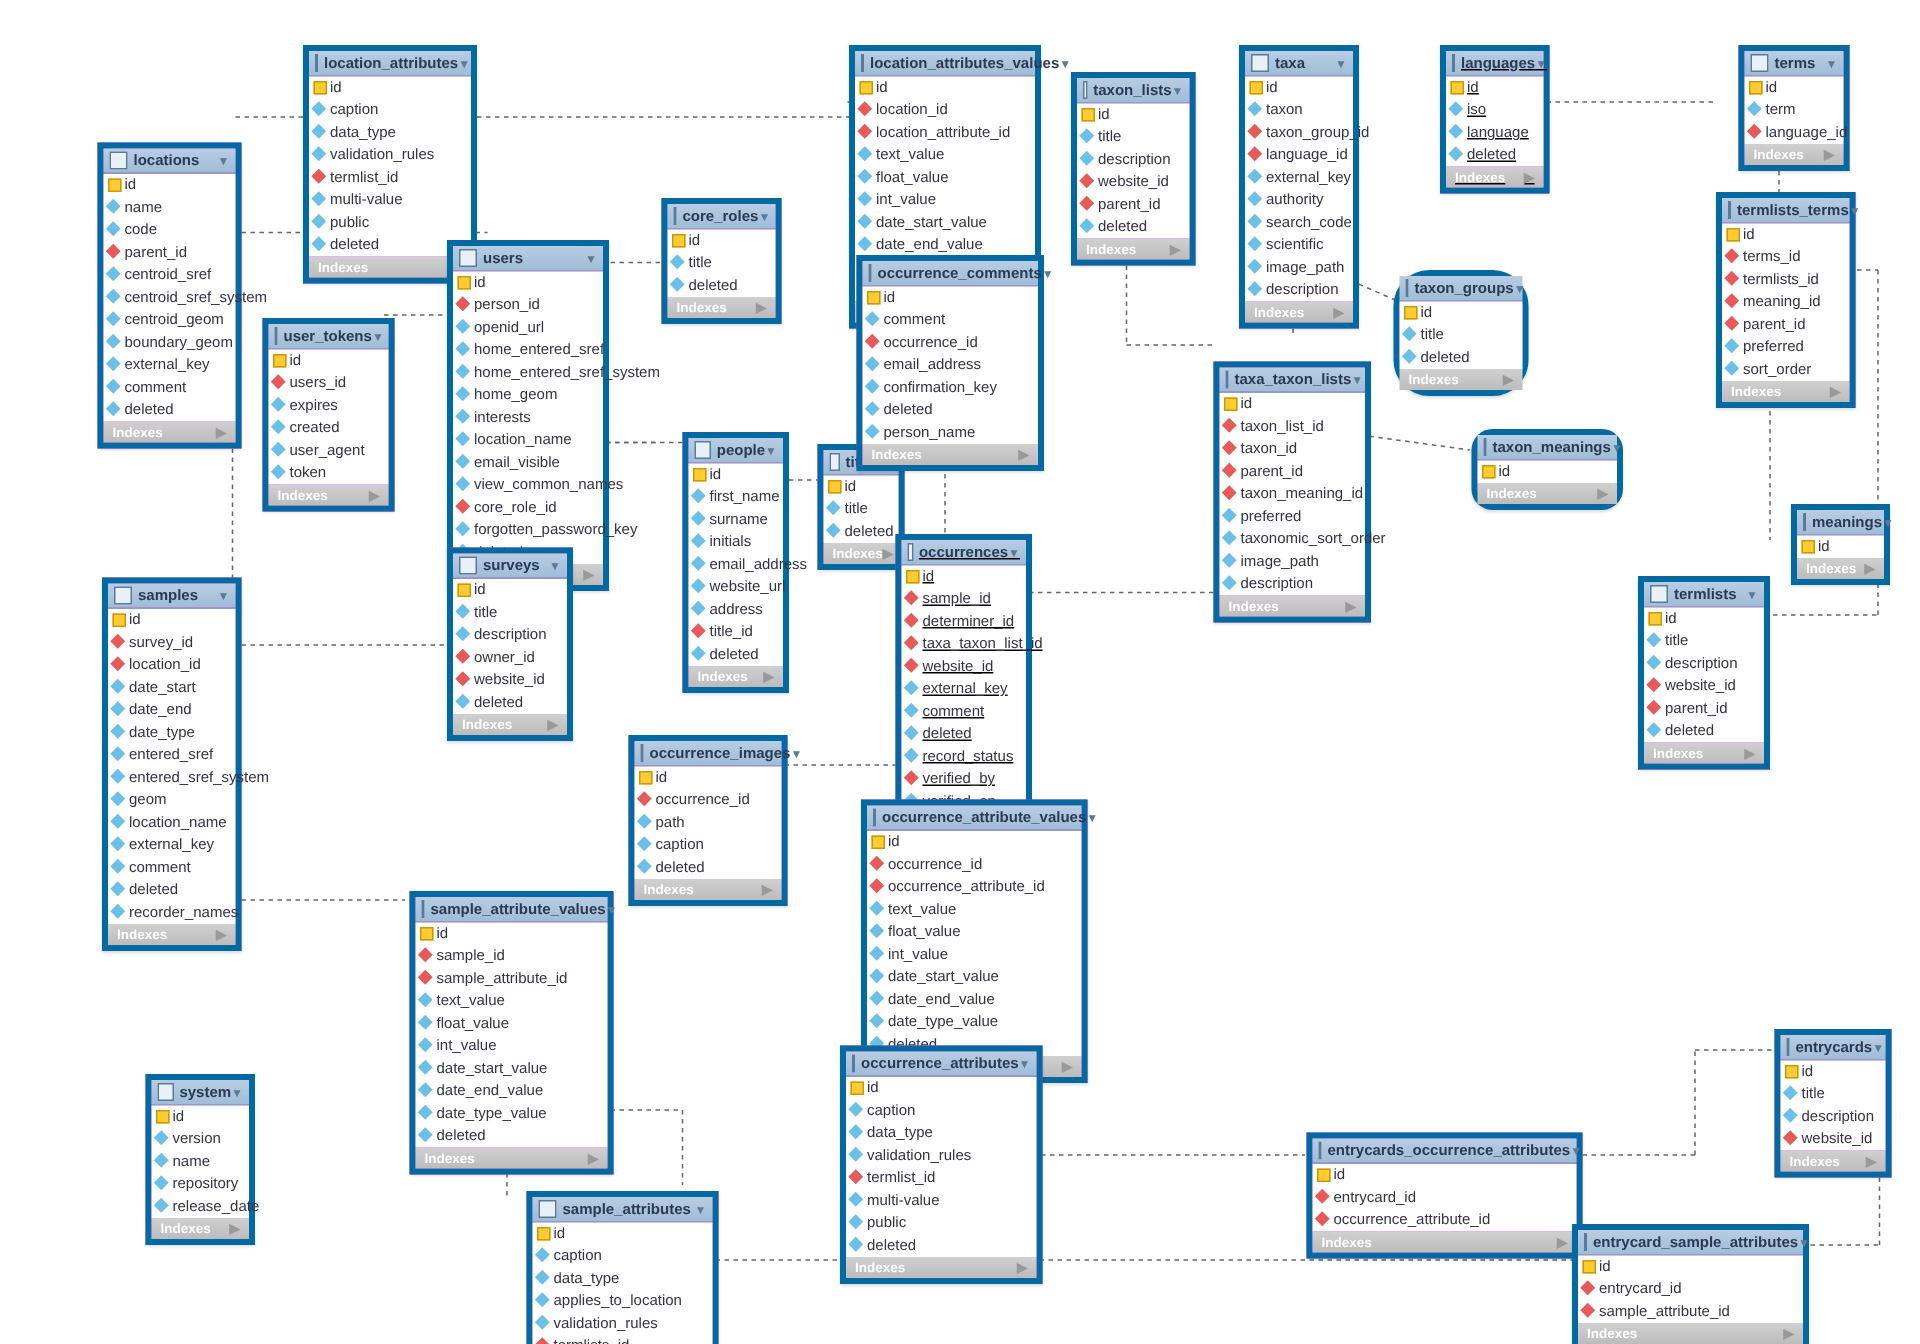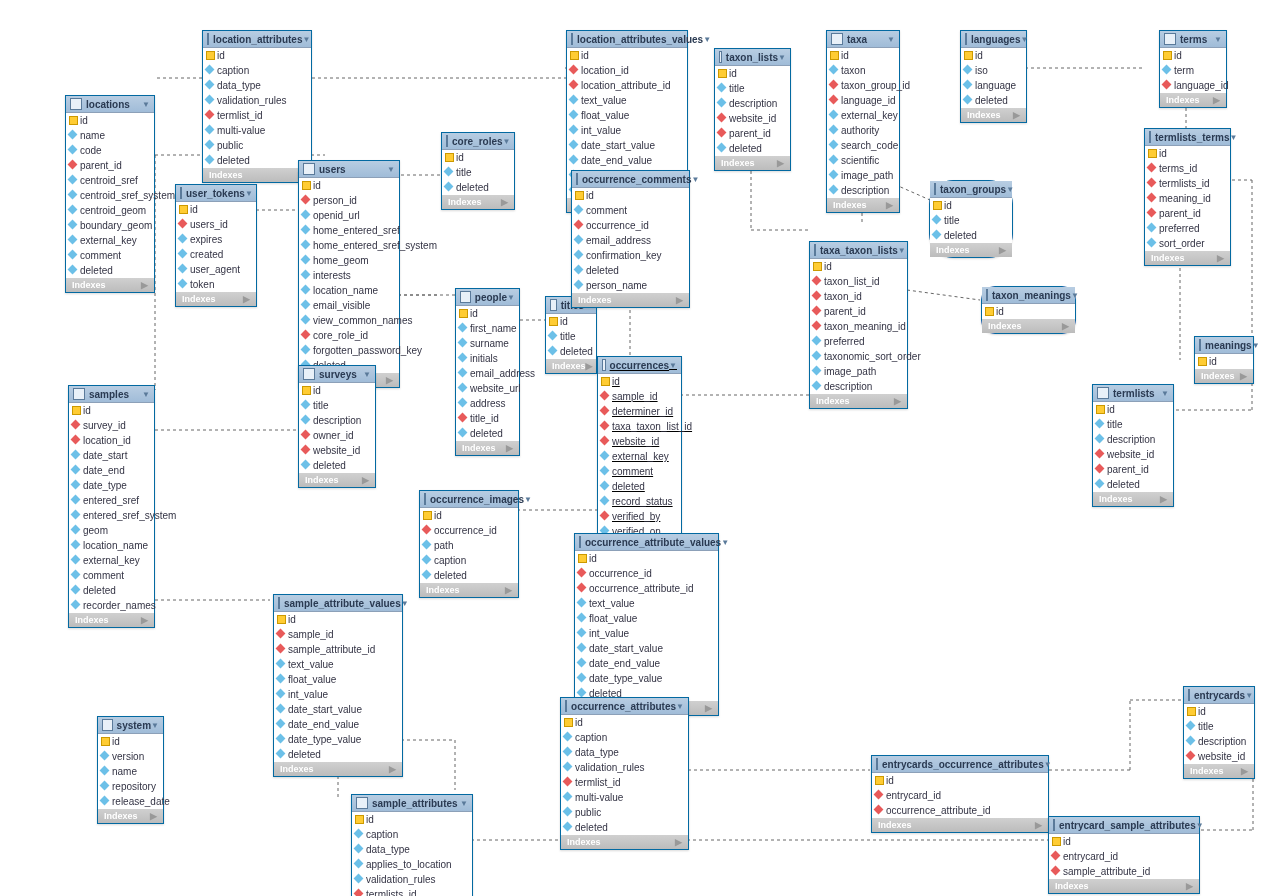--- a/index.html
+++ b/index.html
@@ -1,16 +1,16 @@
 <!DOCTYPE html>
 <html><head>
 <meta charset="utf-8">
 <style>
 body{margin:0;font-family:Arial,sans-serif;font-size:10px;background:#fff;width:1280px;height:896px;position:relative;overflow:hidden}
-.tbl{position:absolute;border:1px solid #0369a1;background:#d946ef;box-shadow:0 1px 2px rgba(0,0,0,.15)}
+.tbl{position:absolute;border:4px solid #0369a1;background:#d946ef;box-shadow:0 1px 2px rgba(0,0,0,.15)}
 .hdr{background:linear-gradient(#b8cde2,#a0bcd8);border-bottom:1px solid #8ca0b8;padding:2px 4px;display:flex;align-items:center;font-weight:bold;color:#2a3a52}
 .hdr .ti{width:10px;height:10px;margin-right:4px;border:1px solid #5a7a9a;background:#e8f0f8}
 .hdr .tn{flex:1}
 .hdr .ar{color:#5a7a9a;font-size:8px}
 .cols{background:#fff}
 .col{padding:1px 4px 1px 14px;position:relative;color:#334;line-height:13px}
 .col::before{content:"";position:absolute;left:3px;top:3px;width:7px;height:7px;transform:rotate(45deg)}
 .pk::before{background:#ffcc33;border:1px solid #cc9900;transform:none;border-radius:0}
 .fk::before{background:#e85a5a}
 .at::before{background:#6cc0e8}
@@ -106,21 +106,21 @@
         <div class="col fk">termlist_id</div>
         <div class="col at">multi-value</div>
         <div class="col at">public</div>
         <div class="col at">deleted</div>
       </div>
       <div class="idx">
         <span>Indexes</span>
         <span class="ar">▶</span>
       </div>
     </div>
-    <div class="tbl" style="left: 175px; top: 184px; width: 80px;">
+    <div class="tbl" style="left: 175px; top: 212px; width: 80px;">
       <div class="hdr">
         <span class="ti"></span>
         <span class="tn">user_tokens</span>
         <span class="ar">▼</span>
       </div>
       <div class="cols">
         <div class="col pk">id</div>
         <div class="col fk">users_id</div>
         <div class="col at">expires</div>
         <div class="col at">created</div>
@@ -546,21 +546,21 @@
       <div class="cols">
         <div class="col pk">id</div>
         <div class="col fk">entrycard_id</div>
         <div class="col fk">occurrence_attribute_id</div>
       </div>
       <div class="idx">
         <span>Indexes</span>
         <span class="ar">▶</span>
       </div>
     </div>
-    <div class="tbl" style="left: 960px; top: 30px; width: 65px;">
+    <div class="tbl" style="left: 960px; top: 30px; width: 65px; text-decoration: underline;">
       <div class="hdr">
         <span class="ti"></span>
         <span class="tn">languages</span>
         <span class="ar">▼</span>
       </div>
       <div class="cols">
         <div class="col pk">id</div>
         <div class="col at">iso</div>
         <div class="col at">language</div>
         <div class="col at">deleted</div>

